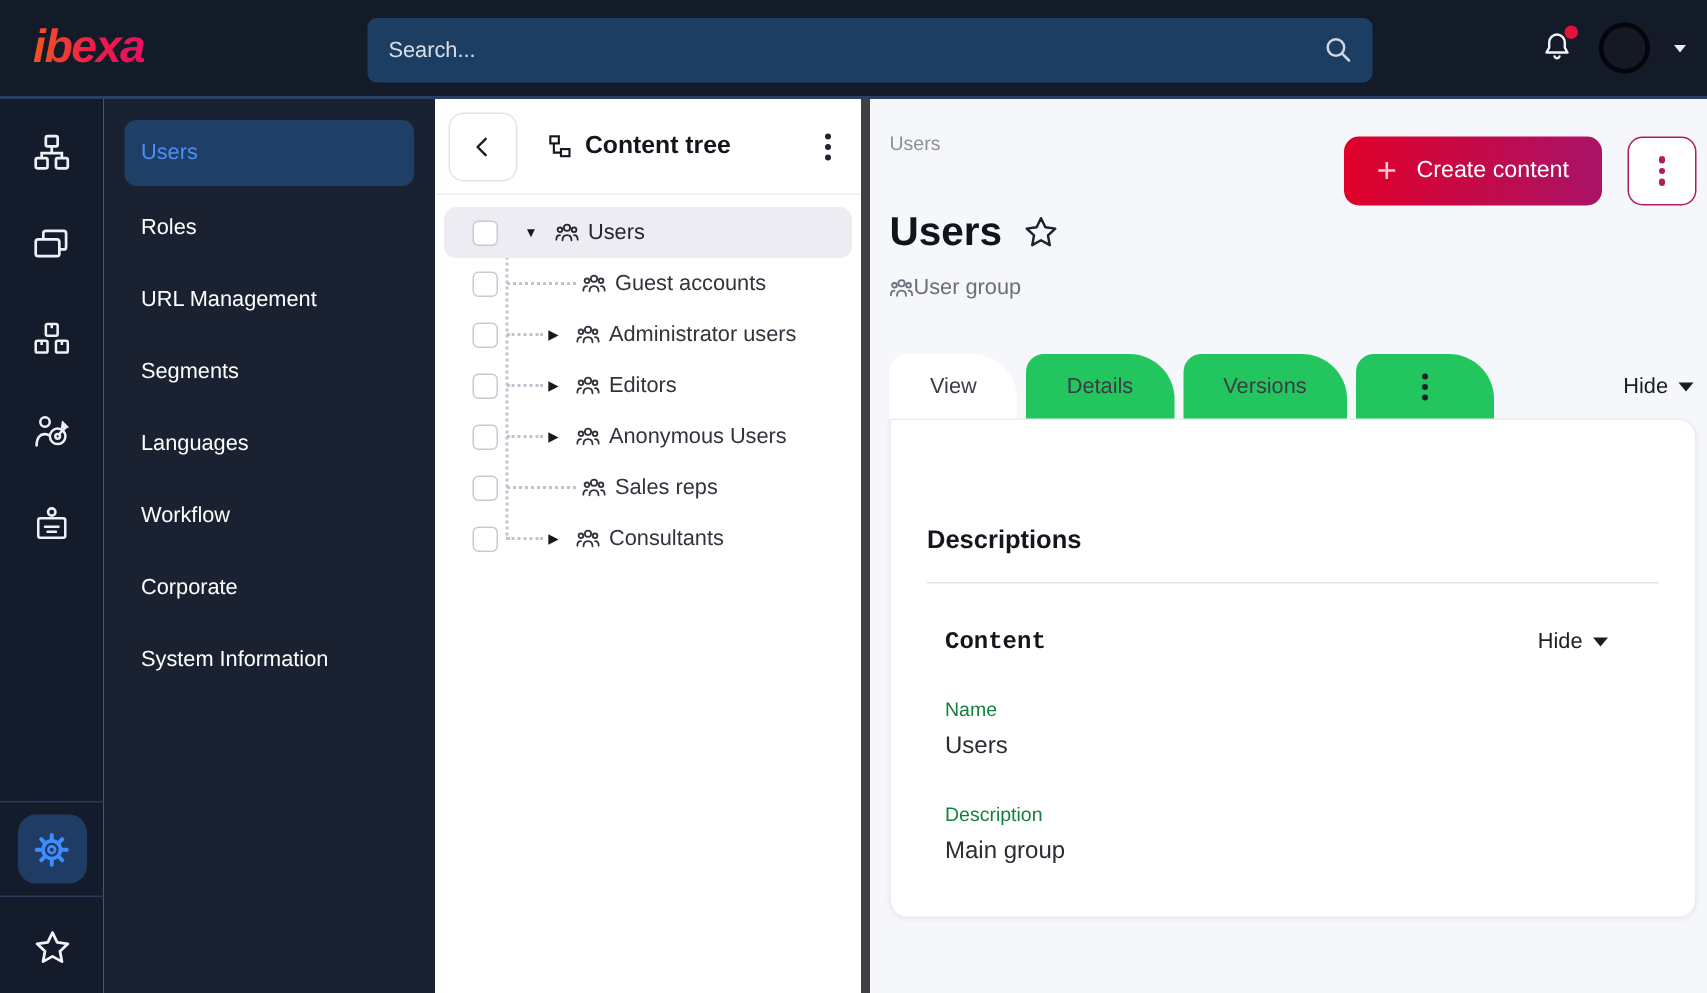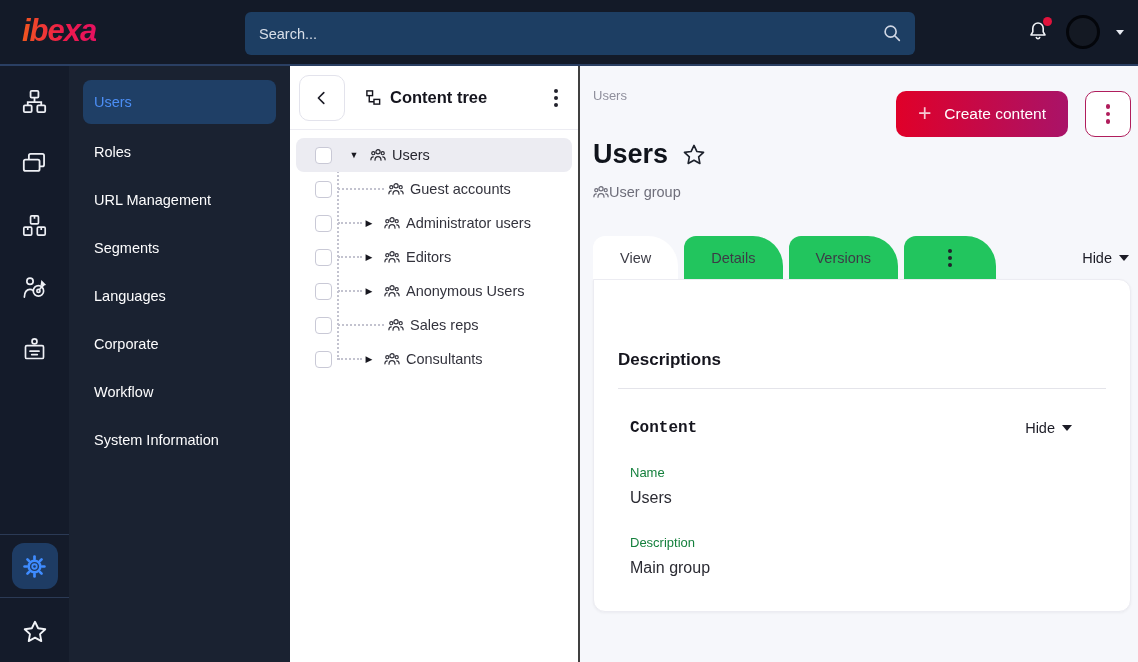--- a/index.html
+++ b/index.html
@@ -29,21 +29,21 @@
   .rail-divider { width:69px; height:0; border-top:1px solid #2b3a55; }
   .rail-active-box { width:46px; height:46px; margin:8px 0; border-radius:12px; background:#1e3c64; display:flex; align-items:center; justify-content:center; cursor:pointer; }
   .rail-star { margin:20px 0 16px; cursor:pointer; display:flex; }
 
   
   .sidebar { width:221px; background:#1a2231; flex-shrink:0; padding-top:14px; }
   .side-item { height:48px; display:flex; align-items:center; padding-left:25px; color:#fdfdfe; font-size:14.5px; cursor:pointer; }
   .side-item.active { height:44px; margin:0 14px 4px; border-radius:8px; background:#1f3f66; color:#4c8ef5; padding-left:11px; font-weight:500; }
 
   
-  .tree-panel { width:290px; background:#fff; border-right:2px solid #404040; flex-shrink:0; display:flex; flex-direction:column; }
+  .tree-panel { width:290px; background:#fff; border-right:6px solid #404040; flex-shrink:0; display:flex; flex-direction:column; }
   .tree-header { height:64px; display:flex; align-items:center; padding:0 14px 0 9px; border-bottom:1px solid #ececf2; flex-shrink:0; }
   .back-btn { width:46px; height:46px; border:1px solid #e3e3ec; border-radius:10px; background:#fff; display:flex; align-items:center; justify-content:center; cursor:pointer; }
   .tree-title-group { display:flex; align-items:center; gap:8px; margin-left:20px; }
   .tree-title { font-size:16.5px; font-weight:700; color:#15151e; }
   .kebab { display:flex; flex-direction:column; gap:3px; padding:6px; cursor:pointer; margin-left:auto; }
   .kebab i { width:4px; height:4px; border-radius:50%; background:#22222c; }
 
   .tree-body { position:relative; padding-top:8px; flex:1; }
   .tree-body::before { content:""; position:absolute; left:47px; top:38px; height:192px; border-left:2px dotted #c3c3cf; }
   .tree-row { position:relative; height:34px; display:flex; align-items:center; margin:0 6px; border-radius:8px; cursor:pointer; }
@@ -203,22 +203,22 @@
       </svg>
     </span>
   </div>
 
   <div class="sidebar">
     <div class="side-item active">Users</div>
     <div class="side-item">Roles</div>
     <div class="side-item">URL Management</div>
     <div class="side-item">Segments</div>
     <div class="side-item">Languages</div>
+    <div class="side-item">Workflow</div>
     <div class="side-item">Corporate</div>
-    <div class="side-item">Workflow</div>
     <div class="side-item">System Information</div>
   </div>
 
   <div class="tree-panel">
     <div class="tree-header">
       <span class="back-btn">
         <svg viewBox="0 0 20 20" width="18" height="18" fill="none" stroke="#1c1c26" stroke-width="1.8" stroke-linecap="round" stroke-linejoin="round">
           <path d="M12 4l-6 6 6 6"></path>
         </svg>
       </span>

